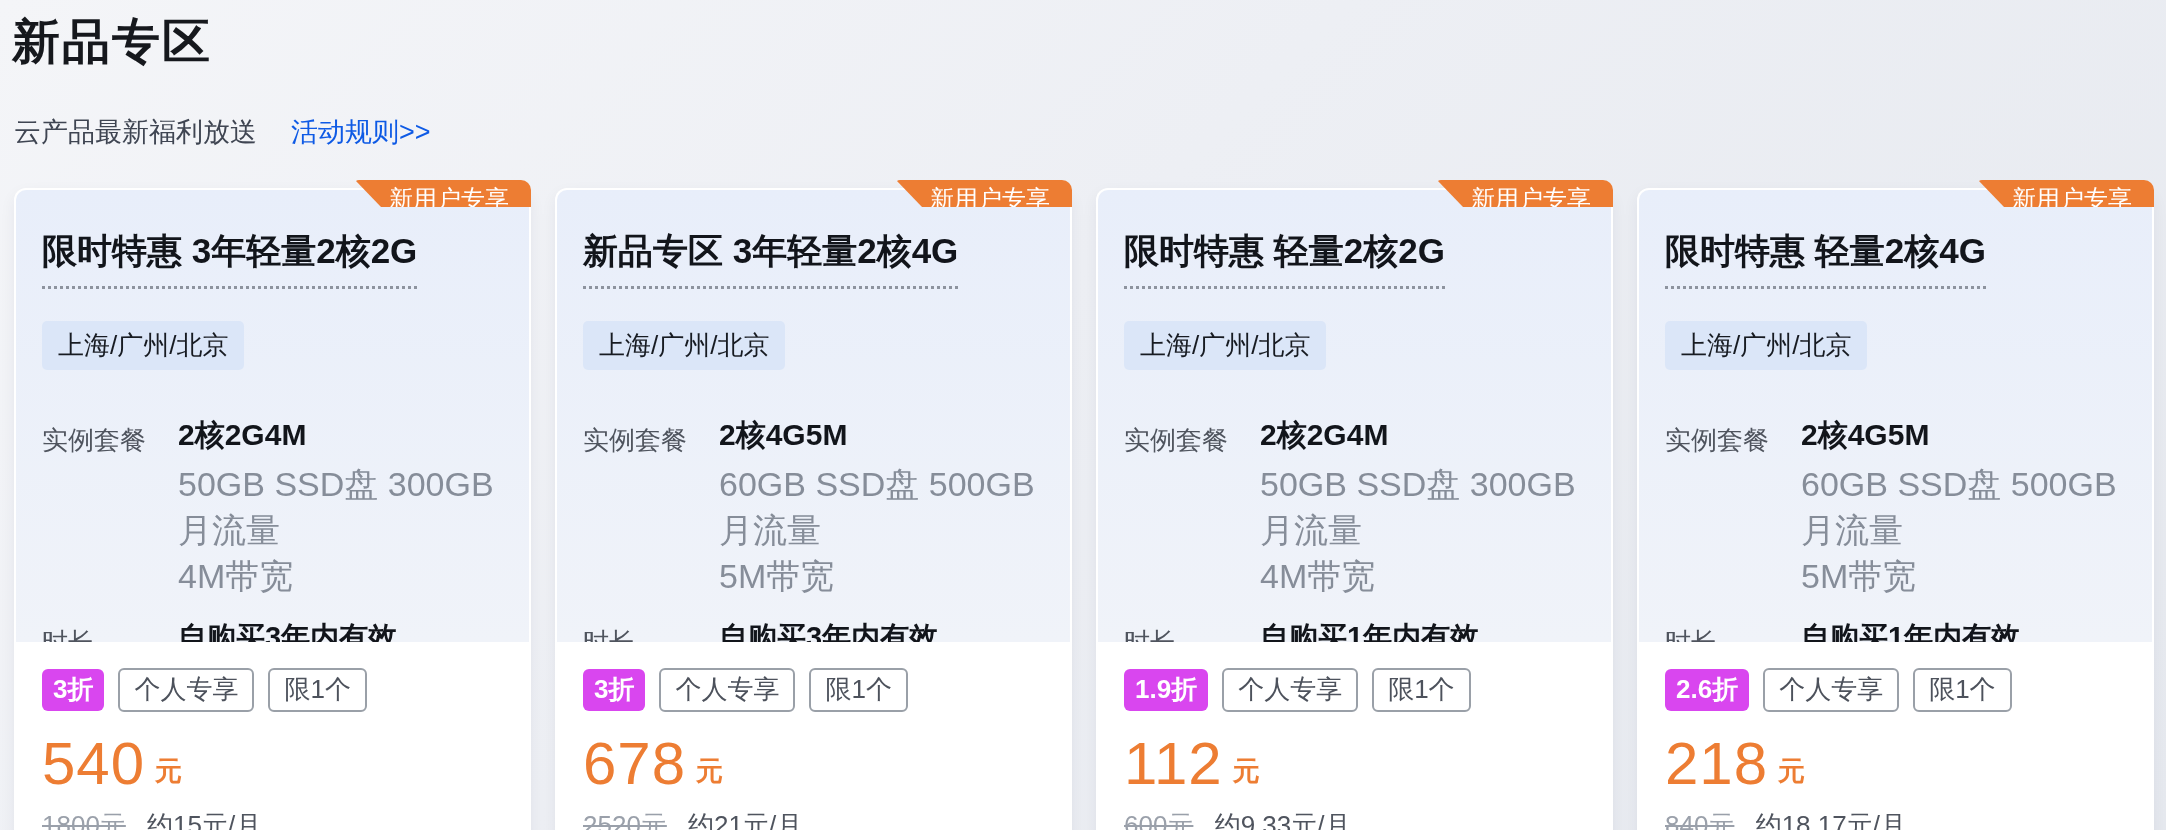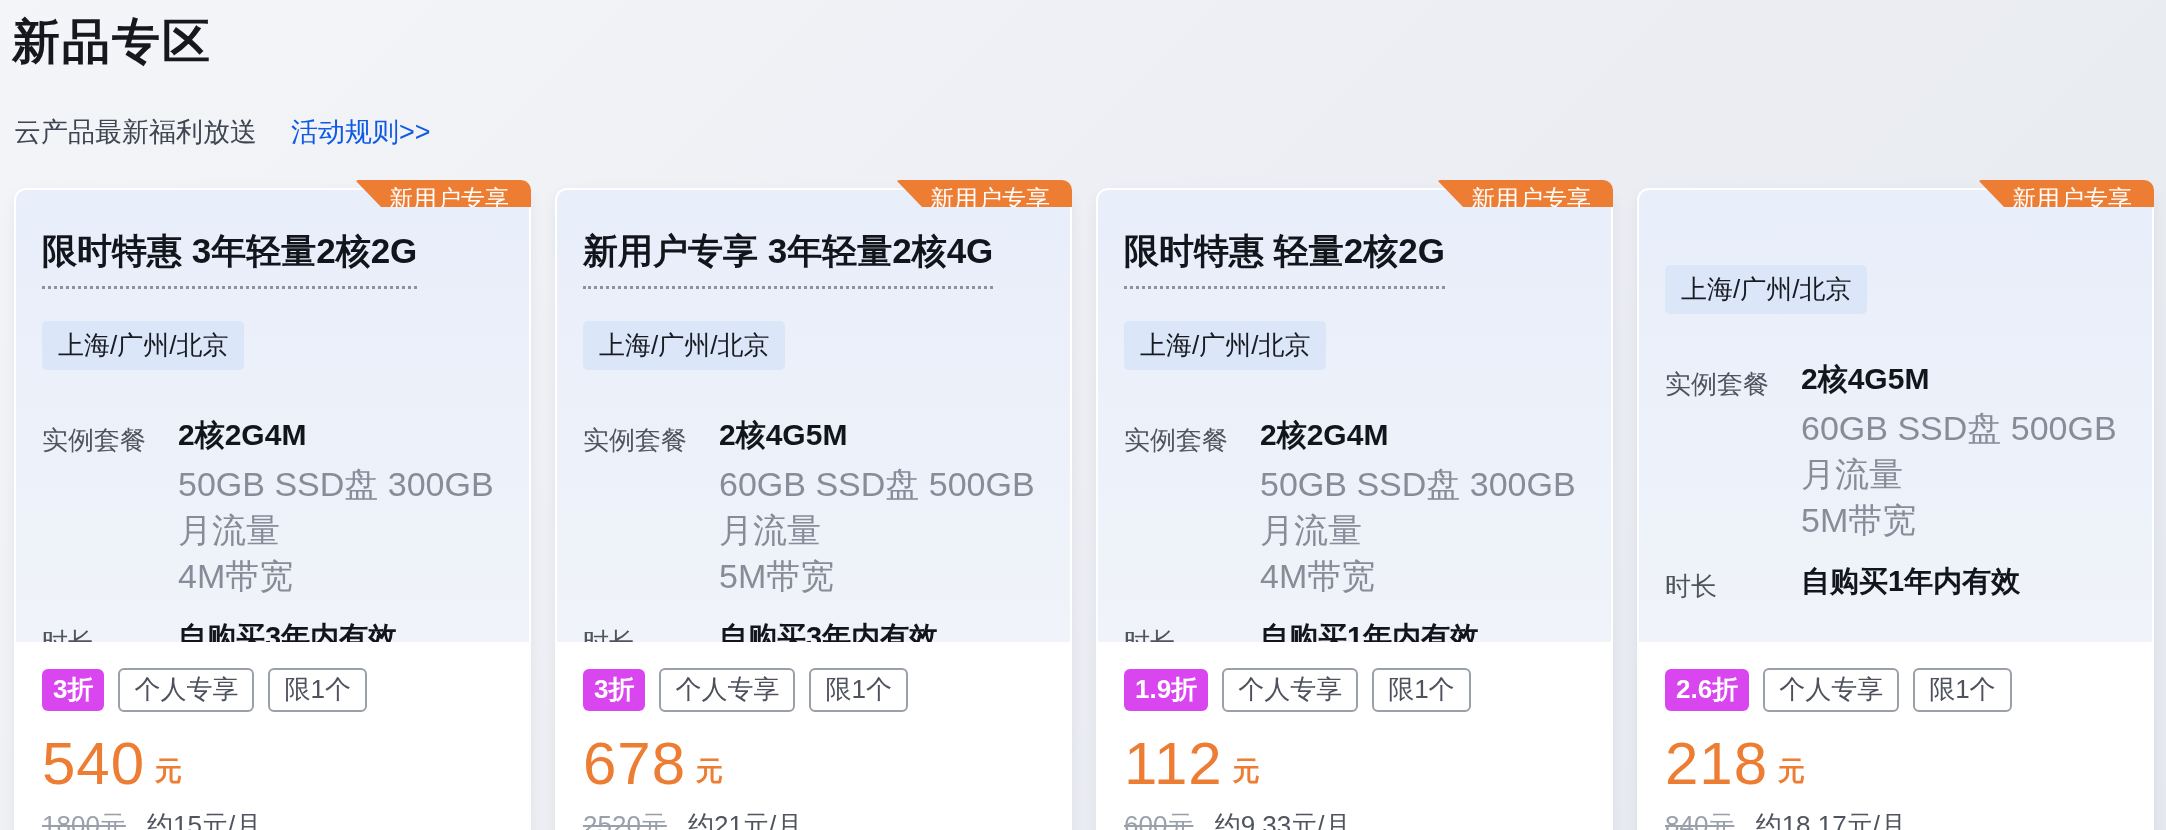--- a/index.html
+++ b/index.html
@@ -119,21 +119,21 @@
         <span class="orig">1800元</span>
         <span class="monthly">约15元/月</span>
       </div>
 
     </div>
   </section>
 
   <section class="card">
     <div class="ribbon">新用户专享</div>
     <div class="card-top">
-      <h2 class="card-title">新用户专享 3年轻量2核4G</h2>
+      <h2 class="card-title">新品专区 3年轻量2核4G</h2>
       <div>
         <span class="region-tag">上海/广州/北京</span>
       </div>
       <div class="row spec-row">
         <span class="row-label">实例套餐</span>
         <div>
           <div class="row-value">2核4G5M</div>
           <div class="spec-details">
             <span>60GB SSD盘 500GB月流量</span>
             <span>5M带宽</span>
@@ -199,20 +199,21 @@
         <span class="orig">600元</span>
         <span class="monthly">约9.33元/月</span>
       </div>
 
     </div>
   </section>
 
   <section class="card">
     <div class="ribbon">新用户专享</div>
     <div class="card-top">
+      <h2 class="card-title">限时特惠 轻量2核4G</h2>
       <div>
         <span class="region-tag">上海/广州/北京</span>
       </div>
       <div class="row spec-row">
         <span class="row-label">实例套餐</span>
         <div>
           <div class="row-value">2核4G5M</div>
           <div class="spec-details">
             <span>60GB SSD盘 500GB月流量</span>
             <span>5M带宽</span>

